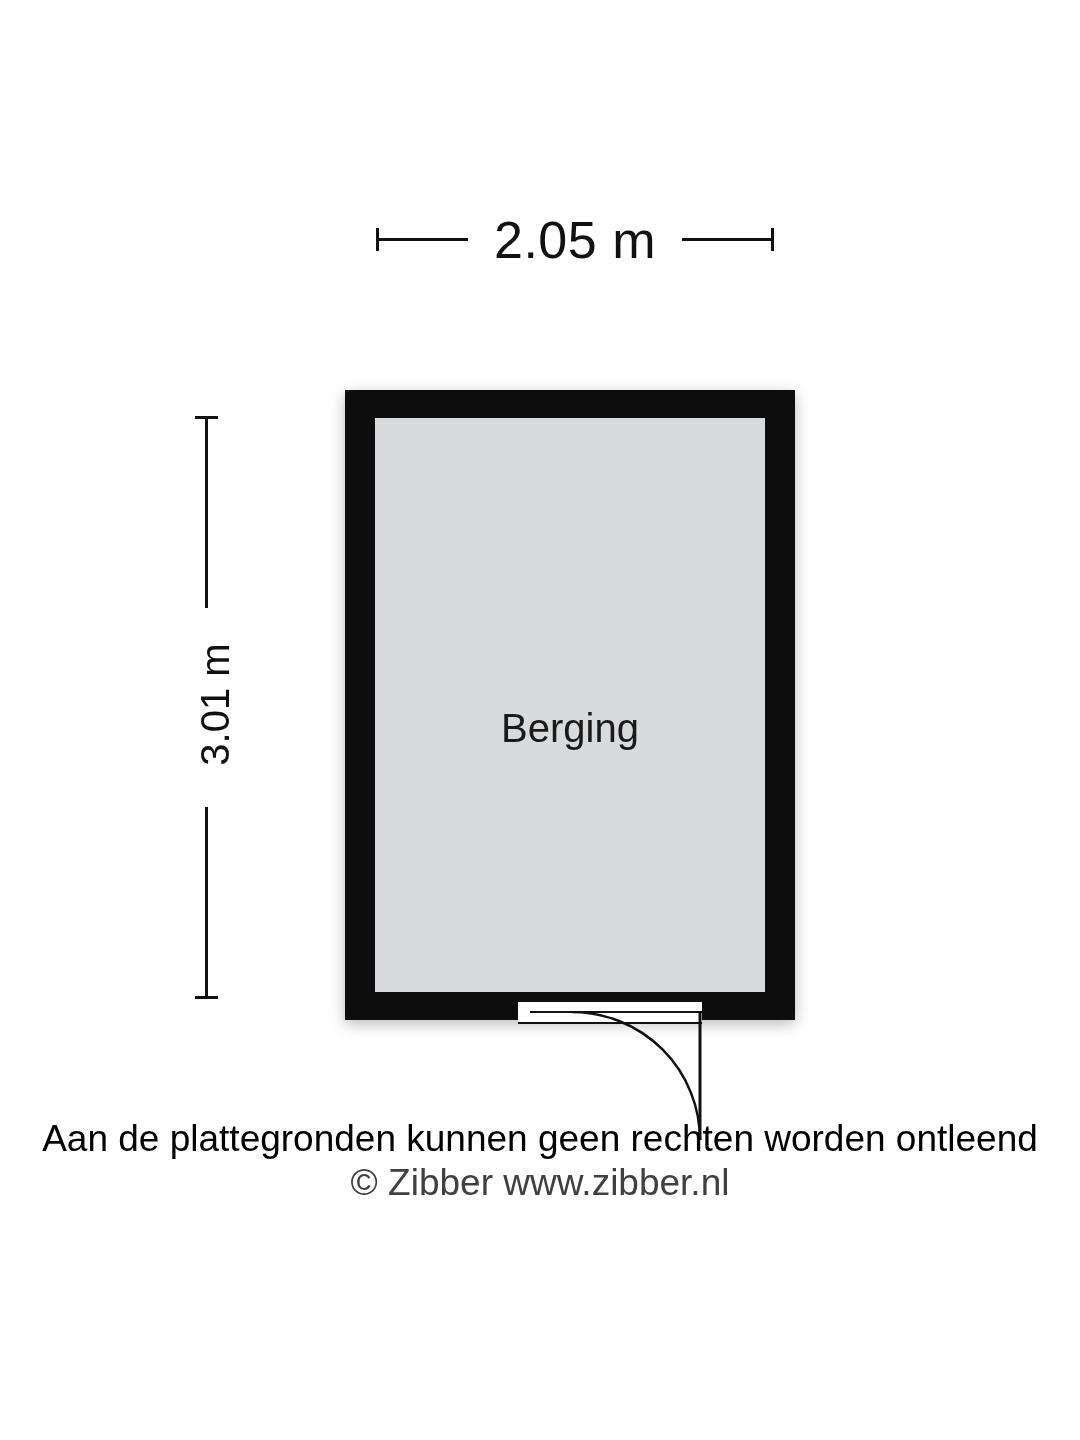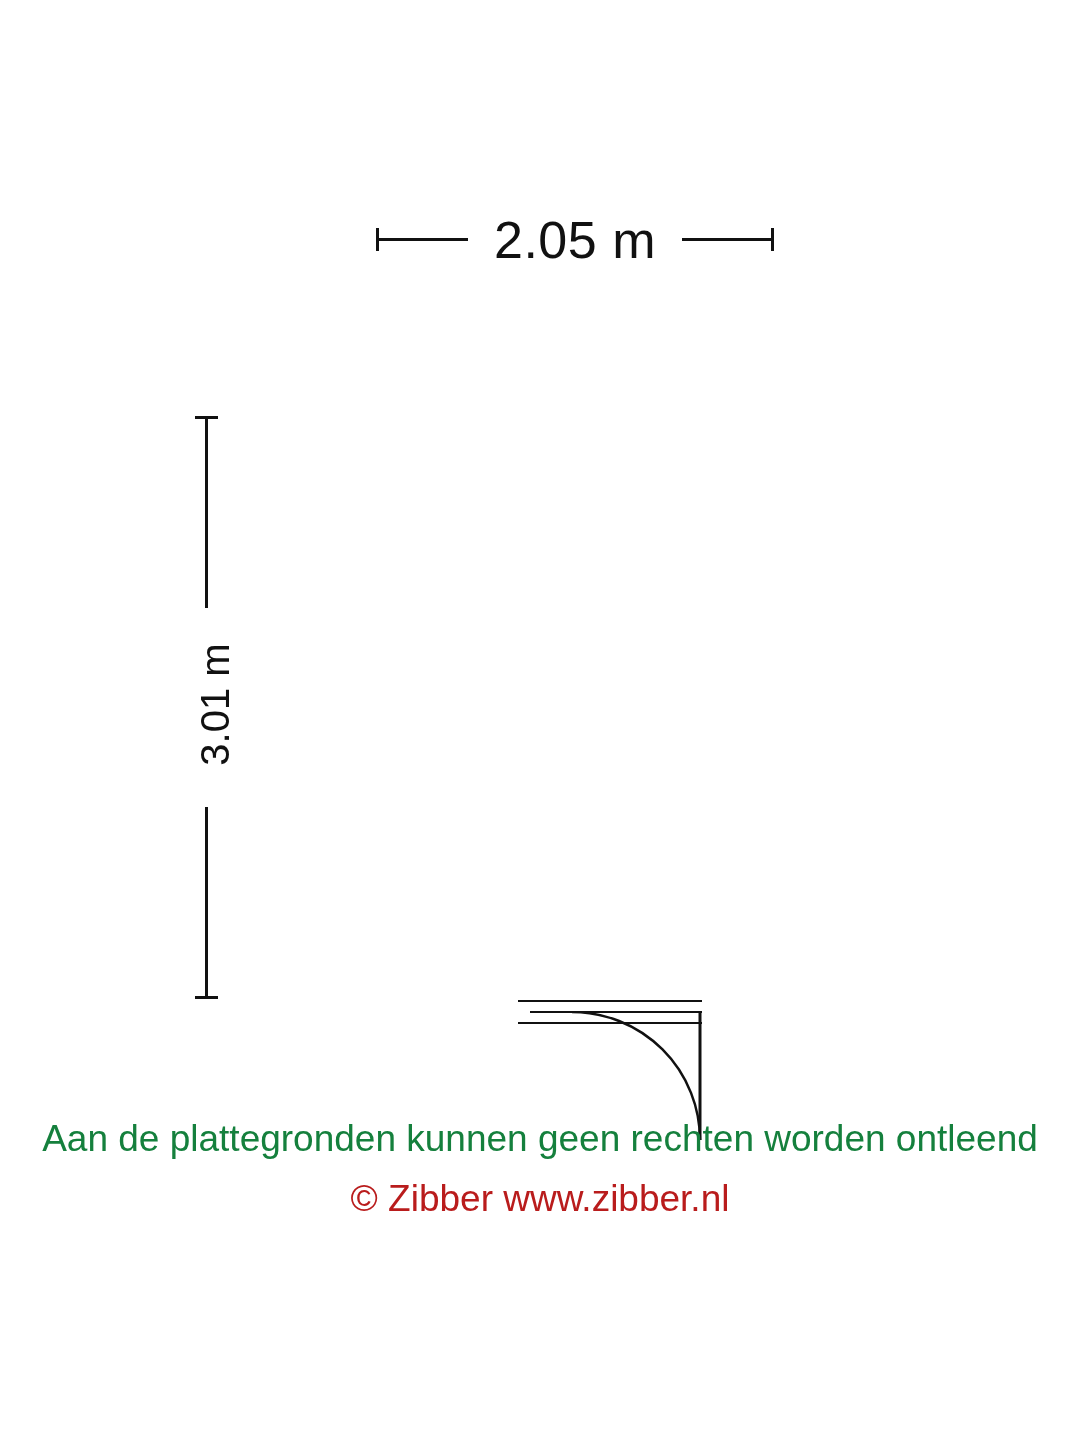--- a/index.html
+++ b/index.html
@@ -156,27 +156,27 @@
   
   .footer {
     position: absolute;
     left: 0;
     top: 1118px;
     width: 1080px;
     text-align: center;
   }
   .footer .line1 {
     font-size: 37px;
-    color: #15803d;
+    color: #000000;
     white-space: nowrap;
   }
   .footer .line2 {
     font-size: 37px;
-    color: #b91c1c;
-    margin-top: 18px;
+    color: #404040;
+    margin-top: 2px;
     white-space: nowrap;
   }
 </style>
 </head>
 <body>
 
 <div id="floorplan-stage">
 
   <div class="dim-top">
     <div class="dim-label">2.05 m</div>
@@ -187,20 +187,25 @@
   </div>
 
   <div class="dim-left">
     <div class="dim-label">3.01 m</div>
     <div class="dim-line-top"></div>
     <div class="dim-line-bottom"></div>
     <div class="tick tick-start"></div>
     <div class="tick tick-end"></div>
   </div>
 
+  <div class="room-outer">
+    <div class="room-inner">
+      <div class="room-label">Berging</div>
+    </div>
+  </div>
 
   <div class="door-opening"></div>
   <svg class="door-swing" viewBox="0 0 186 132">
     <path d="M182 0 L182 128" stroke="#111" stroke-width="3" fill="none"></path>
     <path d="M182 128 A128 128 0 0 0 54 0" stroke="#111" stroke-width="2.5" fill="none"></path>
   </svg>
 
   <div class="footer">
     <div class="line1">Aan de plattegronden kunnen geen rechten worden ontleend</div>
     <div class="line2">© Zibber www.zibber.nl</div>

